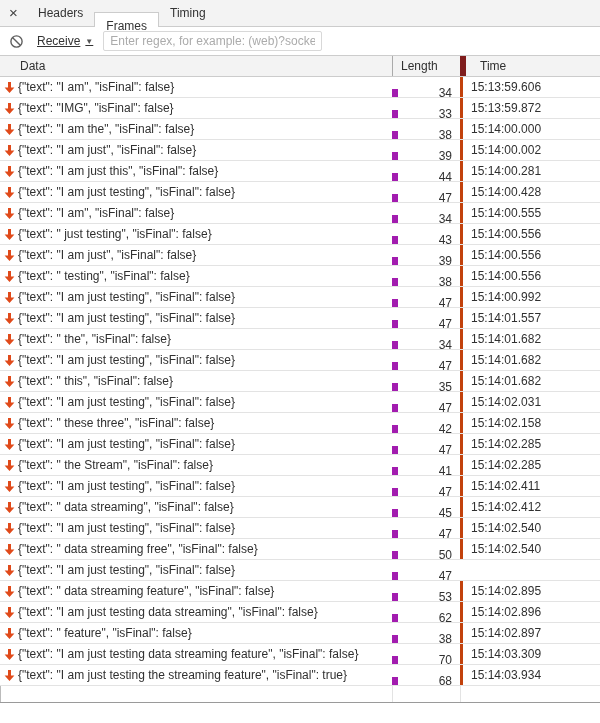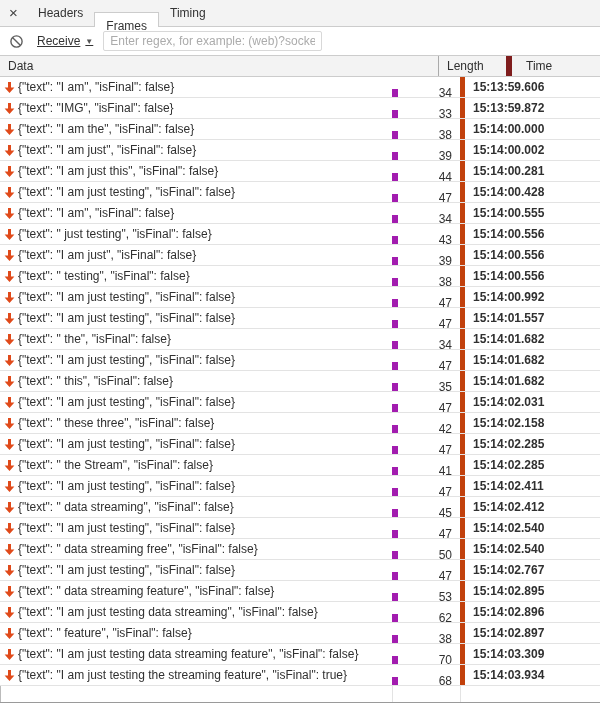--- a/index.html
+++ b/index.html
@@ -75,22 +75,22 @@
   
   .grid-header {
     display: flex;
     height: 22px;
     background: #f3f3f3;
     border-top: 1px solid #ccc;
     border-bottom: 1px solid #ccc;
     align-items: center;
     color: #303030;
   }
-  .hcol-data   { width: 392px; padding-left: 8px; height: 100%; display: flex; align-items: center; }
-  .hcol-length { width: 68px;  border-left: 1px solid #aaa; padding: 0 8px; height: 100%; display: flex; align-items: center; margin-left: 46px; }
+  .hcol-data   { width: 392px; padding-left: 20px; height: 100%; display: flex; align-items: center; }
+  .hcol-length { width: 68px;  border-left: 1px solid #aaa; padding: 0 8px; height: 100%; display: flex; align-items: center; }
   .hcol-time   { flex: 1;      border-left: 6px solid #7f1d1d; padding: 0 14px; height: 100%; display: flex; align-items: center; }
 
   .grid-body { background: #fff; }
   .frame-row {
     display: flex;
     height: 21px;
     border-bottom: 1px solid #e3e3e3;
     align-items: stretch;
   }
   .cell-data {
@@ -102,25 +102,24 @@
   }
   .arrow-icon { flex: 0 0 auto; margin-right: 3px; display: flex; align-items: center; }
   .cell-length {
     width: 68px;
     border-left: 6px solid #a21caf;
     padding: 0 8px;
     display: flex; align-items: center; justify-content: flex-end; margin-top: 12px;
   }
   .cell-time {
     flex: 1;
-    border-left: 5px solid #c2410c;
+    border-left: 3px solid #c2410c;
     padding: 0 8px;
     display: flex; align-items: center;
     white-space: pre;
-    font-weight: bold;
   }
 
   .empty-row {
     display: flex;
     height: 16px;
     border-left: 1px solid #bbb;
   }
   .empty-row .e-data   { width: 391px; }
   .empty-row .e-length { width: 68px; border-left: 1px solid #e3e3e3; }
   .empty-row .e-time   { flex: 1; border-left: 1px solid #e3e3e3; }
@@ -461,21 +460,20 @@
   <div class="frame-row">
     <div class="cell-data">
       <span class="arrow-icon">
         <svg width="11" height="13" viewBox="0 0 11 13">
           <path d="M4 1 h3 v5.5 h3.4 L5.5 12 0.6 6.5 H4 Z" fill="#e04a1a"></path>
         </svg>
       </span>
       <span class="frame-data-text">{"text": "I am just testing", "isFinal": false}</span>
     </div>
     <div class="cell-length frame-length">47</div>
-    <div class="cell-time frame-time">15:14:02.767</div>
   </div>
 
   <div class="frame-row">
     <div class="cell-data">
       <span class="arrow-icon">
         <svg width="11" height="13" viewBox="0 0 11 13">
           <path d="M4 1 h3 v5.5 h3.4 L5.5 12 0.6 6.5 H4 Z" fill="#e04a1a"></path>
         </svg>
       </span>
       <span class="frame-data-text">{"text": " data streaming feature", "isFinal": false}</span>

